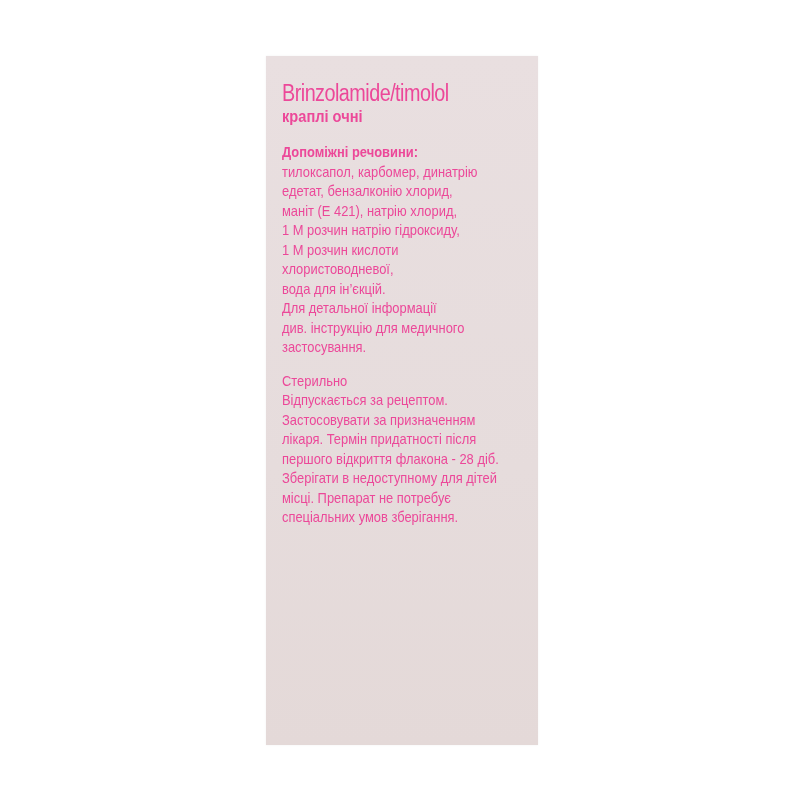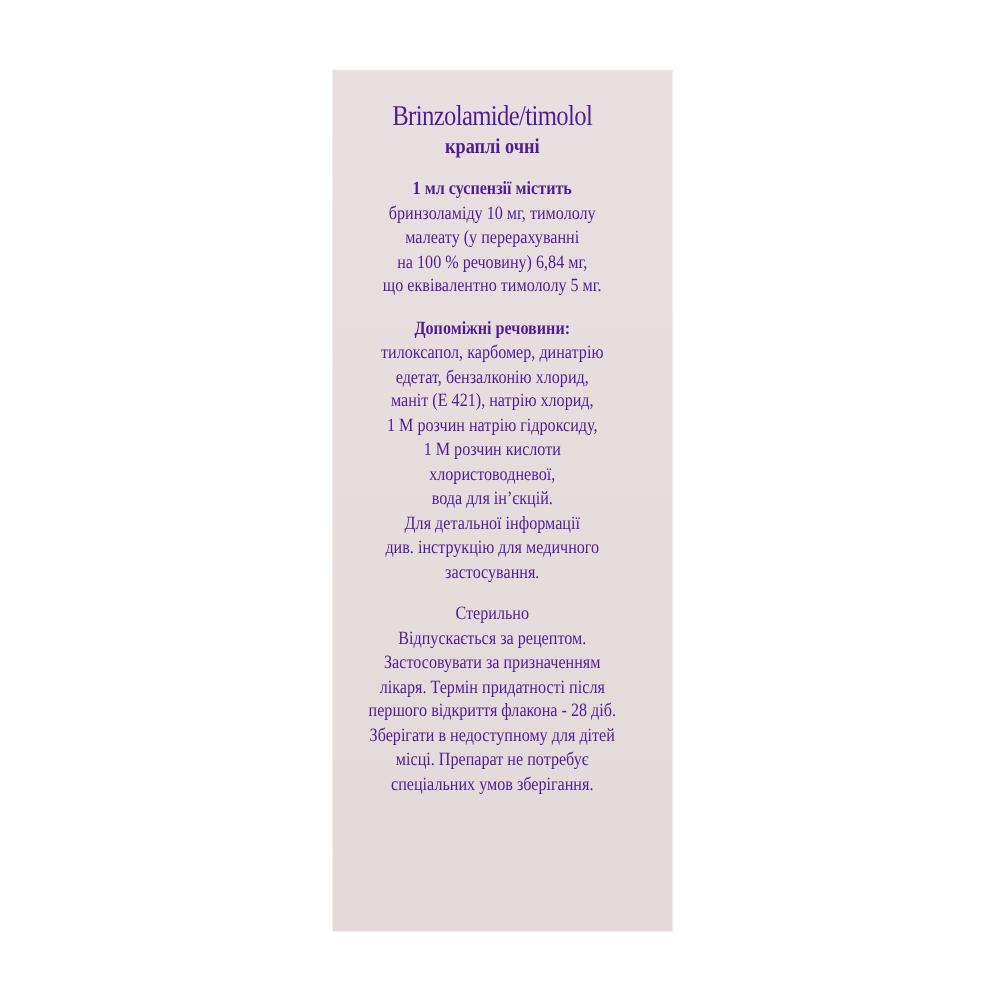--- a/index.html
+++ b/index.html
@@ -17,23 +17,22 @@
       width: 272px;
       height: 689px;
       background: linear-gradient(180deg, #e9dfe0 0%, #e6dcdc 60%, #e4d9d8 100%);
       box-shadow: 0 0 2px rgba(0,0,0,0.06);
     }
     .content {
       position: absolute;
       left: 282px;
       top: 80px;
       width: 260px;
-      color: #4c1d95;
-      font-family: Liberation Serif, serif;
-      text-align: center;
+      color: #ec4899;
+      font-family: Liberation Sans, sans-serif;
     }
     .title {
       font-size: 23px;
       line-height: 26px;
       letter-spacing: -0.6px;
       font-weight: normal;
       transform: scaleX(0.86);
       transform-origin: left;
       white-space: nowrap;
       margin: 0;
@@ -68,27 +67,20 @@
   </style>
 </head>
 <body>
 
 <div class="panel"></div>
 
 <div class="content">
   <div class="title">Brinzolamide/timolol</div>
   <div class="subtitle">краплі очні</div>
 
-  <div class="section">
-    <div class="heading">1 мл суспензії містить</div>
-    <div class="line">бринзоламіду 10 мг, тимололу</div>
-    <div class="line">малеату (у перерахуванні</div>
-    <div class="line">на 100 % речовину) 6,84 мг,</div>
-    <div class="line">що еквівалентно тимололу 5 мг.</div>
-  </div>
 
   <div class="section">
     <div class="heading">Допоміжні речовини:</div>
     <div class="line">тилоксапол, карбомер, динатрію</div>
     <div class="line">едетат, бензалконію хлорид,</div>
     <div class="line">маніт (Е 421), натрію хлорид,</div>
     <div class="line">1 М розчин натрію гідроксиду,</div>
     <div class="line">1 М розчин кислоти</div>
     <div class="line">хлористоводневої,</div>
     <div class="line">вода для ін’єкцій.</div>

